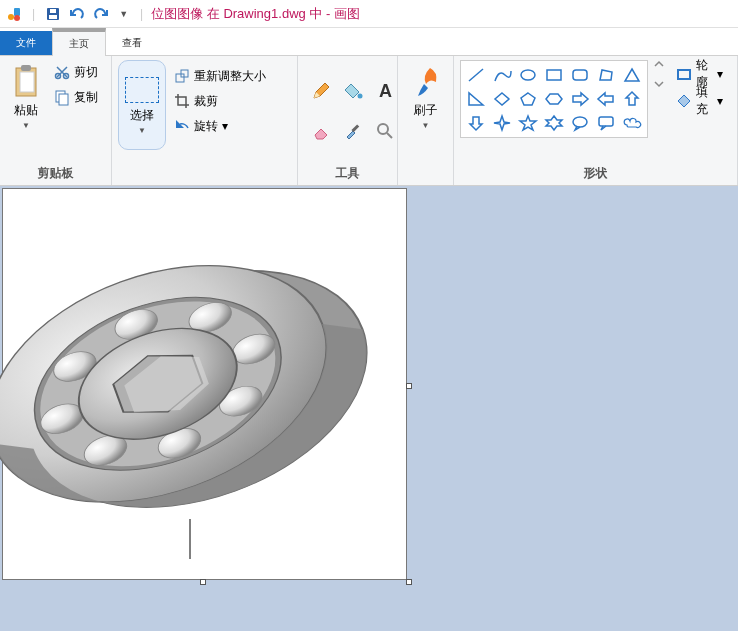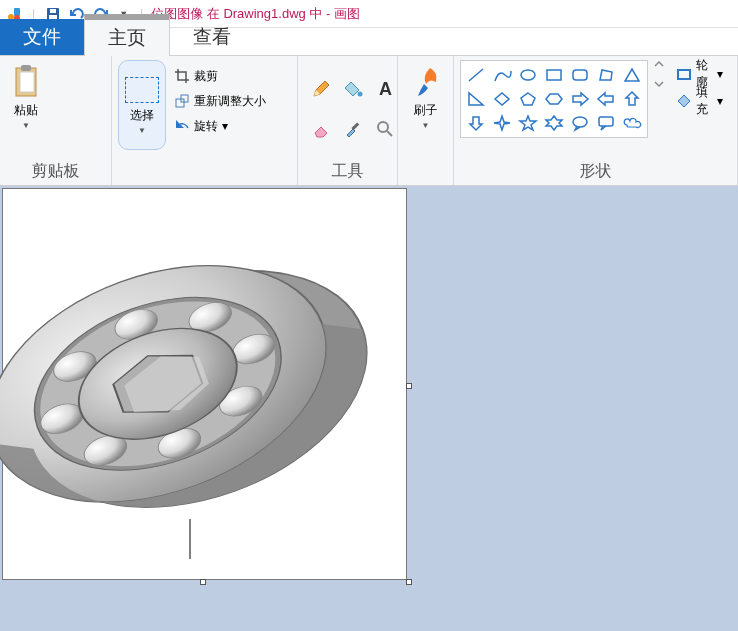--- a/index.html
+++ b/index.html
@@ -6,29 +6,29 @@
   body { width: 738px; height: 631px; background: #ffffff; overflow: hidden; font-size: 12px; }
 
   
   .title-bar { height: 28px; background: #ffffff; display: flex; align-items: center; padding: 0 4px; gap: 4px; border-bottom: 1px solid #e0e0e0; }
   .title-bar .icon-btn { width: 20px; height: 20px; display: flex; align-items: center; justify-content: center; }
   .title-bar .sep { color: #ccc; margin: 0 4px; }
   .title-text { color: #be185d; font-size: 13px; }
 
   
   .tab-row { height: 28px; background: #fff; display: flex; align-items: flex-end; border-bottom: 1px solid #d0d0d0; }
-  .tab { padding: 5px 23px; font-size: 19px; color: #333; cursor: pointer; }
+  .tab { padding: 5px 16px; font-size: 10px; color: #333; cursor: pointer; }
   .tab.file { background: #1a6fc4; color: #fff; }
-  .tab.active { background: #f5f6f7; border-top: 6px solid #a3a3a3; border-left: 1px solid #d0d0d0; border-right: 1px solid #d0d0d0; position: relative; top: 1px; }
+  .tab.active { background: #f5f6f7; border-top: 4px solid #a3a3a3; border-left: 1px solid #d0d0d0; border-right: 1px solid #d0d0d0; position: relative; top: 1px; }
   
   
   .ribbon { height: 130px; background: #f5f6f7; display: flex; border-bottom: 1px solid #d0d0d0; }
   .group { border-right: 1px solid #d8dadd; display: flex; flex-direction: column; padding: 4px 6px 0 6px; }
   .group-body { flex: 1; display: flex; gap: 4px; align-items: flex-start; }
-  .group-label { text-align: center; font-size: 16px; color: #555; padding: 4px 0 3px 0; }
+  .group-label { text-align: center; font-size: 12px; color: #555; padding: 4px 0 3px 0; font-weight: bold; }
 
   .big-btn { width: 40px; display: flex; flex-direction: column; align-items: center; justify-content: center; gap: 2px; padding: 4px 2px; border-radius: 2px; }
   .big-btn .caret { font-size: 8px; color: #555; }
 
   .small-row { display: flex; align-items: center; gap: 4px; height: 24px; padding: 0 4px; border-radius: 2px; }
   .stack { display: flex; flex-direction: column; gap: 1px; }
 
   .sel-box { border: 1px dashed #1a6fc4; width: 34px; height: 26px; margin: 2px auto; }
   .sel-btn { border: 1px solid #b5cce8; background: #e8f1fb; border-radius: 10px; }
 
@@ -94,44 +94,61 @@
     <div class="group-body">
       <div class="big-btn">
         <svg width="30" height="36">
             <rect x="5" y="4" width="20" height="28" fill="#e8c98c" stroke="#b89050"></rect>
             <rect x="9" y="8" width="14" height="20" fill="#fff" stroke="#ccc"></rect>
             <rect x="10" y="1" width="10" height="6" fill="#999" rx="2"></rect>
           </svg>
         <span>粘贴</span>
         <span class="caret">▼</span>
       </div>
+      <div class="stack">
+        <div class="small-row">
+          <svg width="16" height="16">
+              <path d="M3 3 L13 13 M13 3 L3 13" stroke="#4a7fb5" stroke-width="1.5"></path>
+              <circle cx="4" cy="12" r="2.5" fill="none" stroke="#4a7fb5" stroke-width="1.5"></circle>
+              <circle cx="12" cy="12" r="2.5" fill="none" stroke="#4a7fb5" stroke-width="1.5"></circle>
+            </svg>
+          <span>剪切</span>
+        </div>
+        <div class="small-row">
+          <svg width="16" height="16">
+              <rect x="2" y="2" width="9" height="11" fill="#fff" stroke="#4a7fb5"></rect>
+              <rect x="5" y="5" width="9" height="11" fill="#fff" stroke="#4a7fb5"></rect>
+            </svg>
+          <span>复制</span>
+        </div>
+      </div>
     </div>
     <div class="group-label">剪贴板</div>
   </div>
 
   <div class="group" style="width:186px">
     <div class="group-body">
       <div class="big-btn sel-btn" style="width:48px;height:90px">
         <div class="sel-box"></div>
         <span>选择</span>
         <span class="caret">▼</span>
       </div>
       <div class="stack" style="padding-top:4px">
         <div class="small-row">
           <svg width="16" height="16">
-              <path d="M4 1 L4 12 L15 12 M1 4 L12 4 L12 15" stroke="#555" stroke-width="1.5" fill="none"></path>
-            </svg>
-          <span>裁剪</span>
-        </div>
-        <div class="small-row">
-          <svg width="16" height="16">
               <rect x="2" y="6" width="8" height="8" fill="none" stroke="#4a7fb5"></rect>
               <rect x="7" y="2" width="7" height="7" fill="none" stroke="#4a7fb5"></rect>
             </svg>
           <span>重新调整大小</span>
+        </div>
+        <div class="small-row">
+          <svg width="16" height="16">
+              <path d="M4 1 L4 12 L15 12 M1 4 L12 4 L12 15" stroke="#555" stroke-width="1.5" fill="none"></path>
+            </svg>
+          <span>裁剪</span>
         </div>
         <div class="small-row">
           <svg width="16" height="16">
               <polygon points="2,2 2,10 10,10" fill="#2d78c8"></polygon>
               <path d="M6 6 A7 7 0 0 1 14 10" stroke="#2d78c8" stroke-width="1.5" fill="none"></path>
             </svg>
           <span>旋转</span>
           <span class="caret">▾</span>
         </div>
       </div>

